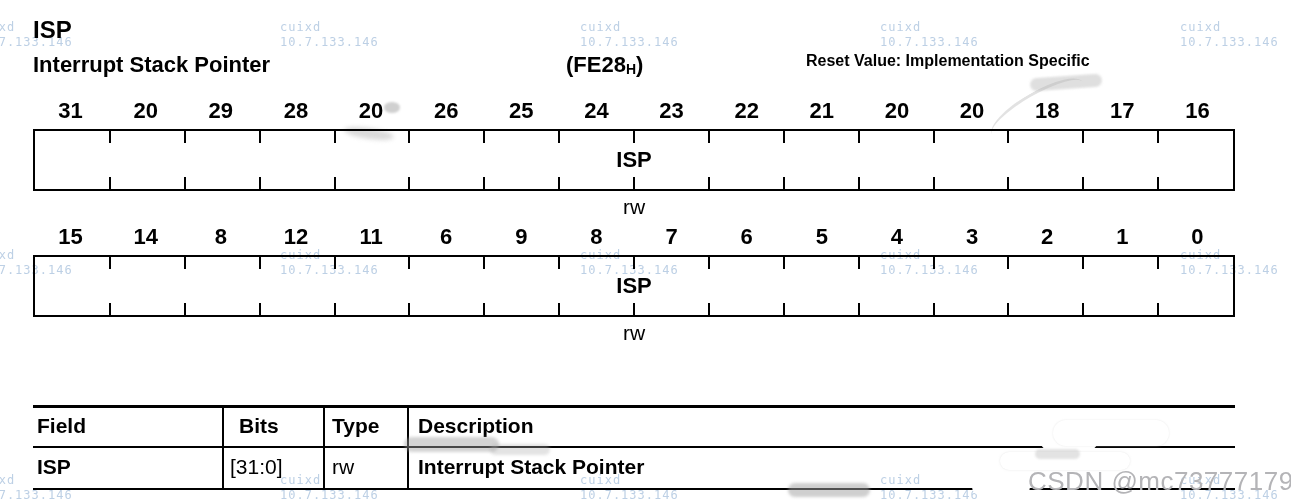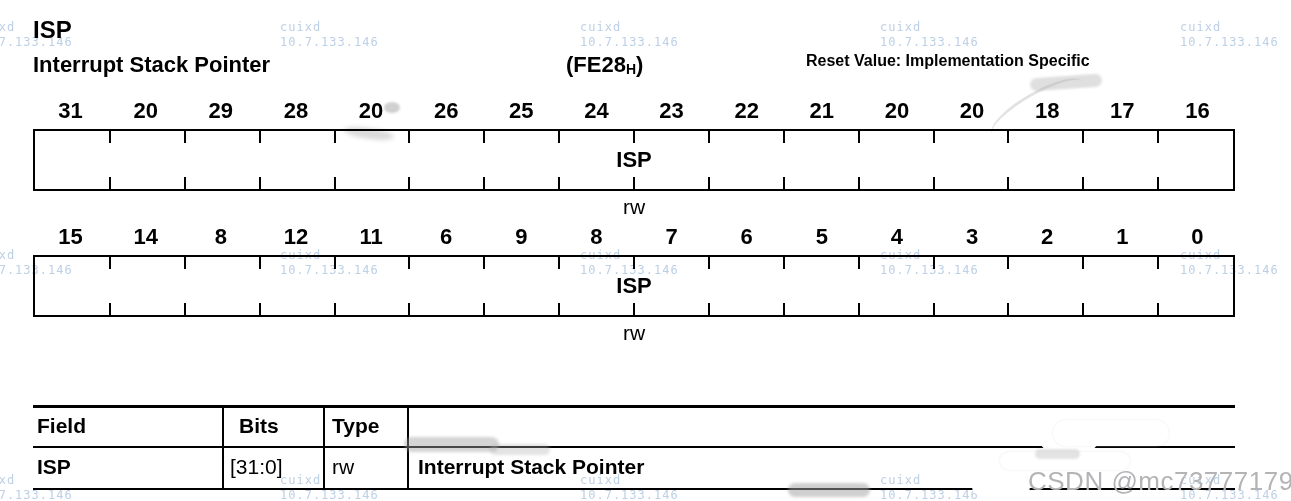--- a/index.html
+++ b/index.html
@@ -205,20 +205,21 @@
     <div class="tl top"></div>
     <div class="tl mid"></div>
     <div class="tl bot"></div>
     <div class="tv" style="left:189px"></div>
     <div class="tv" style="left:290px"></div>
     <div class="tv" style="left:374px"></div>
 
     <div class="tc th" style="left:4px">Field</div>
     <div class="tc th" style="left:206px">Bits</div>
     <div class="tc th" style="left:299px">Type</div>
+    <div class="tc th" style="left:385px">Description</div>
 
     <div class="tc b" style="left:4px;top:50px">ISP</div>
     <div class="tc" style="left:197px;top:50px">[31:0]</div>
     <div class="tc" style="left:299px;top:50px">rw</div>
     <div class="tc b" style="left:385px;top:50px">Interrupt Stack Pointer</div>
   </div>
 
   <div class="smudge z-under" style="left:338px;top:76px;width:190px;height:50px;background:#fff;border-radius:30px;"></div>
   <div class="smudge z-under" style="left:384px;top:102px;width:16px;height:11px;background:rgba(150,150,150,.45);border-radius:50%;filter:blur(1px);"></div>
   <div class="smudge z-under" style="left:344px;top:128px;width:50px;height:11px;background:rgba(165,165,165,.4);border-radius:50%;filter:blur(2px);transform:rotate(8deg);"></div>

